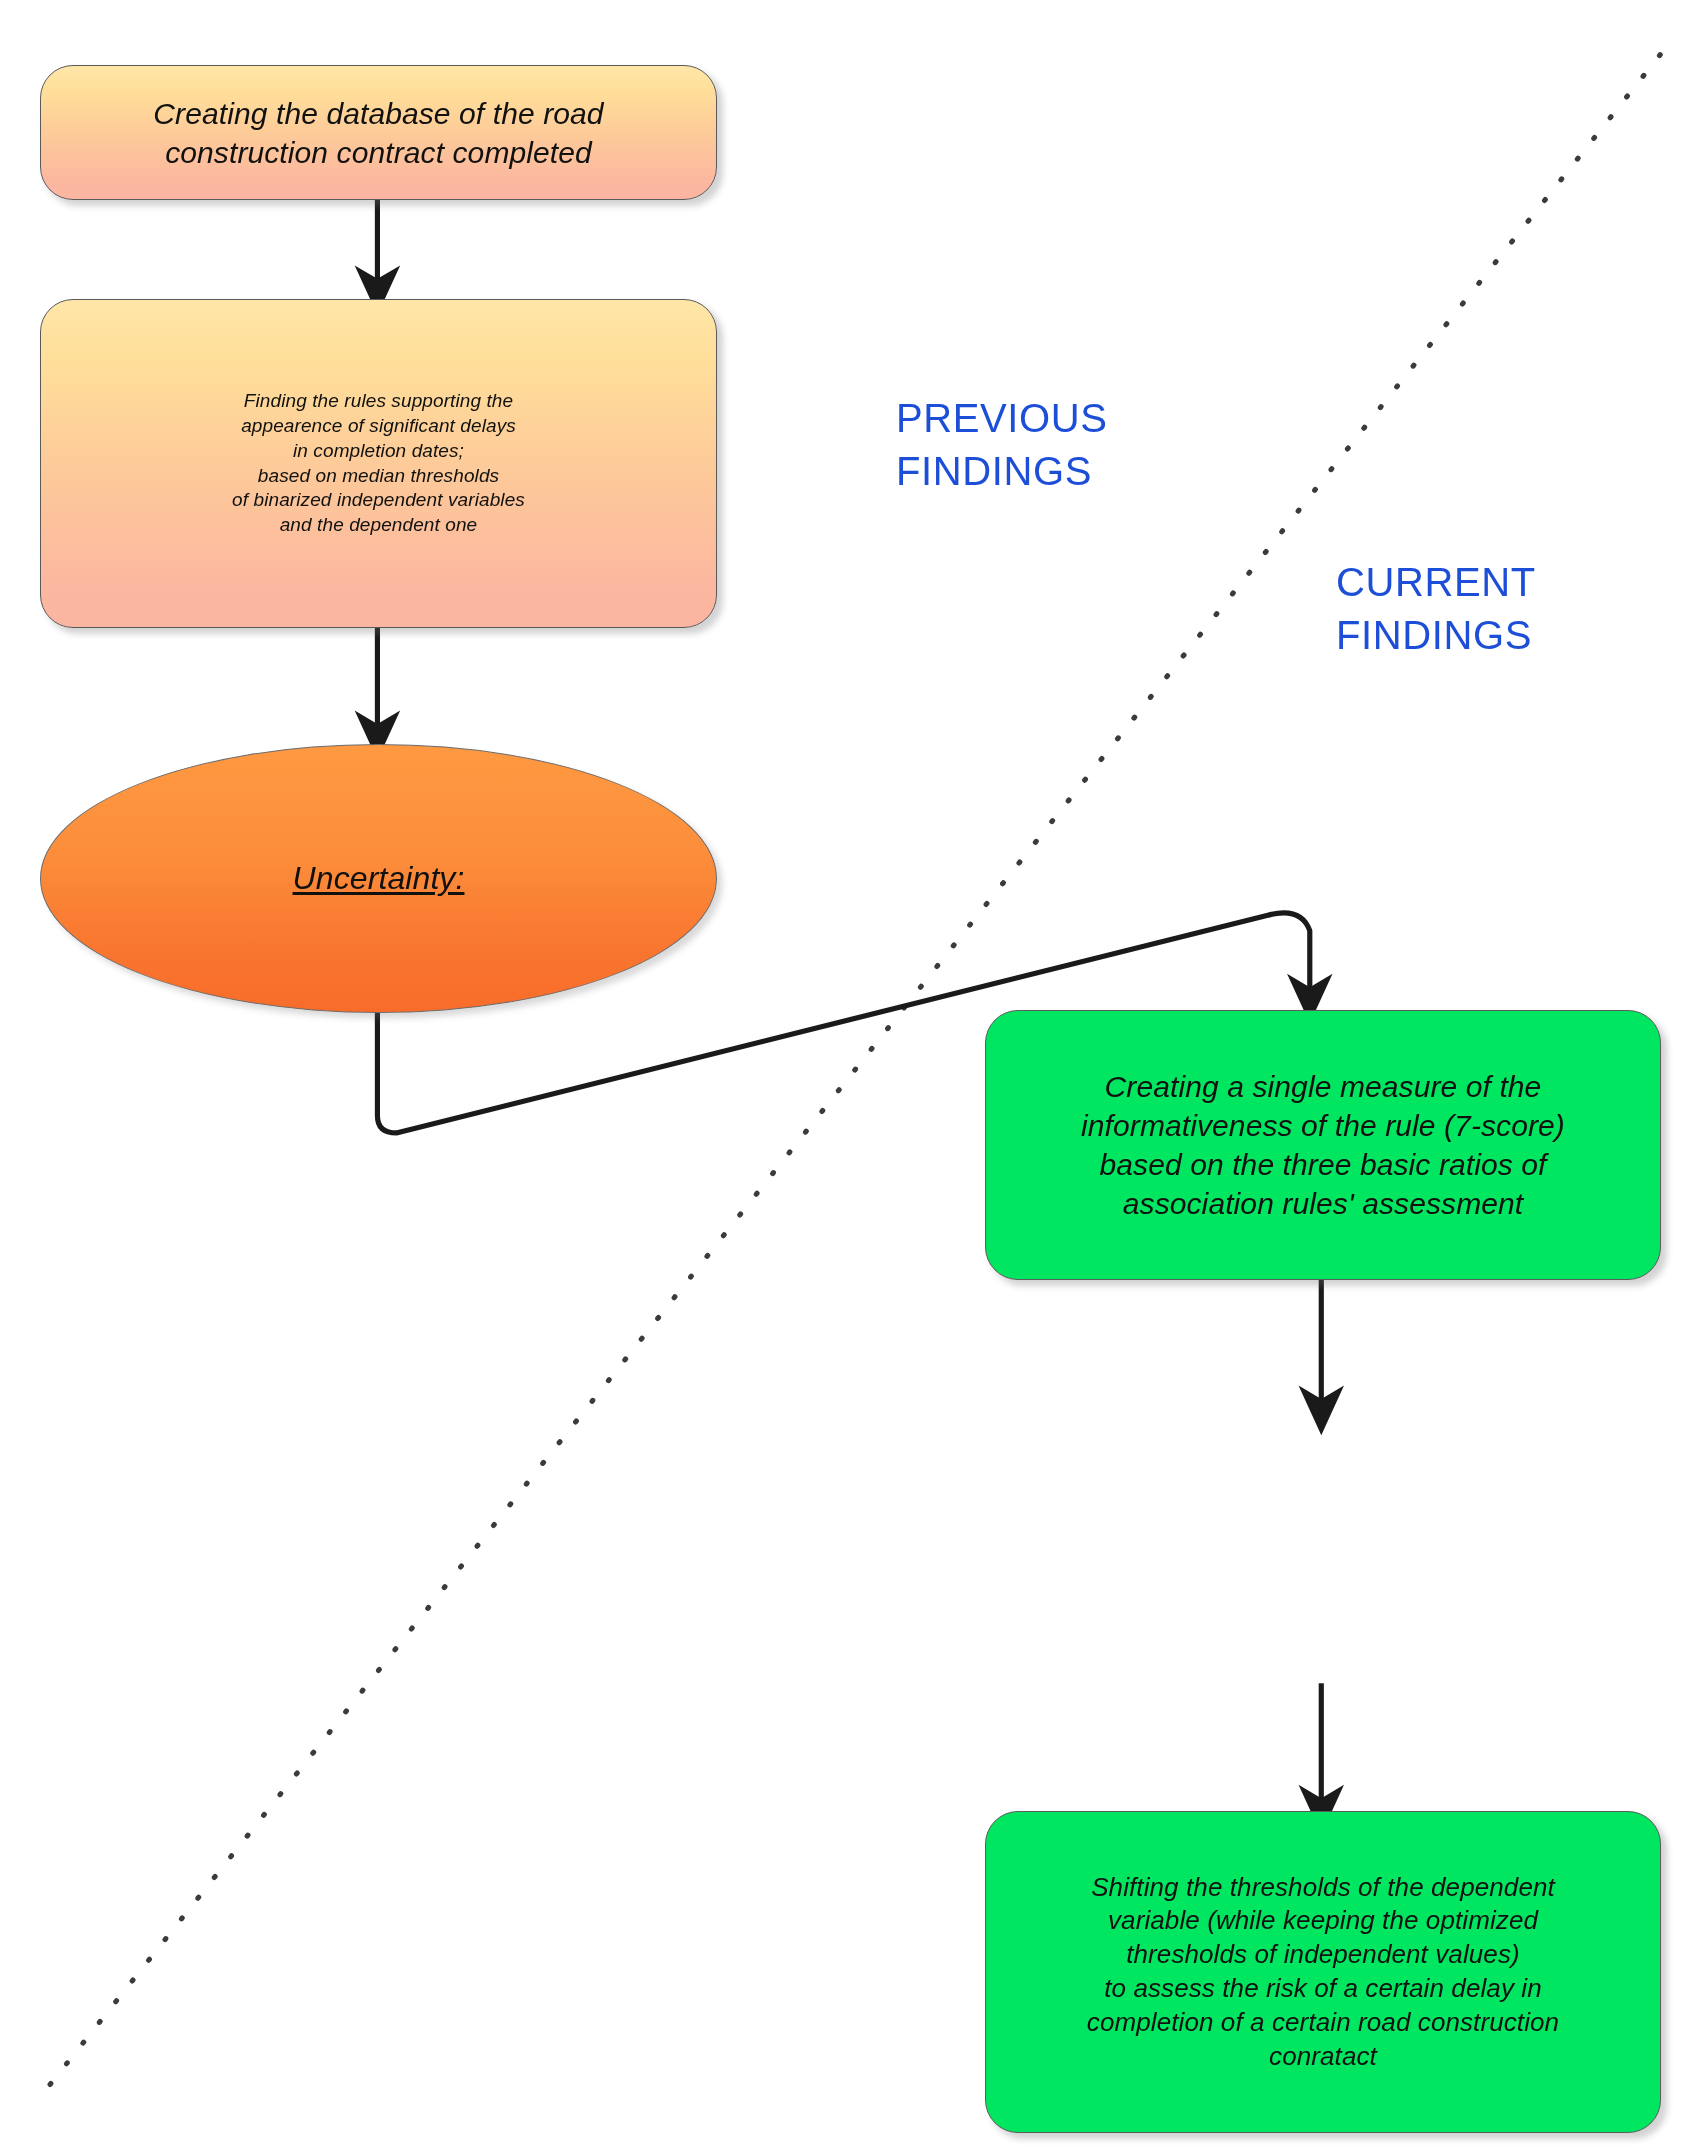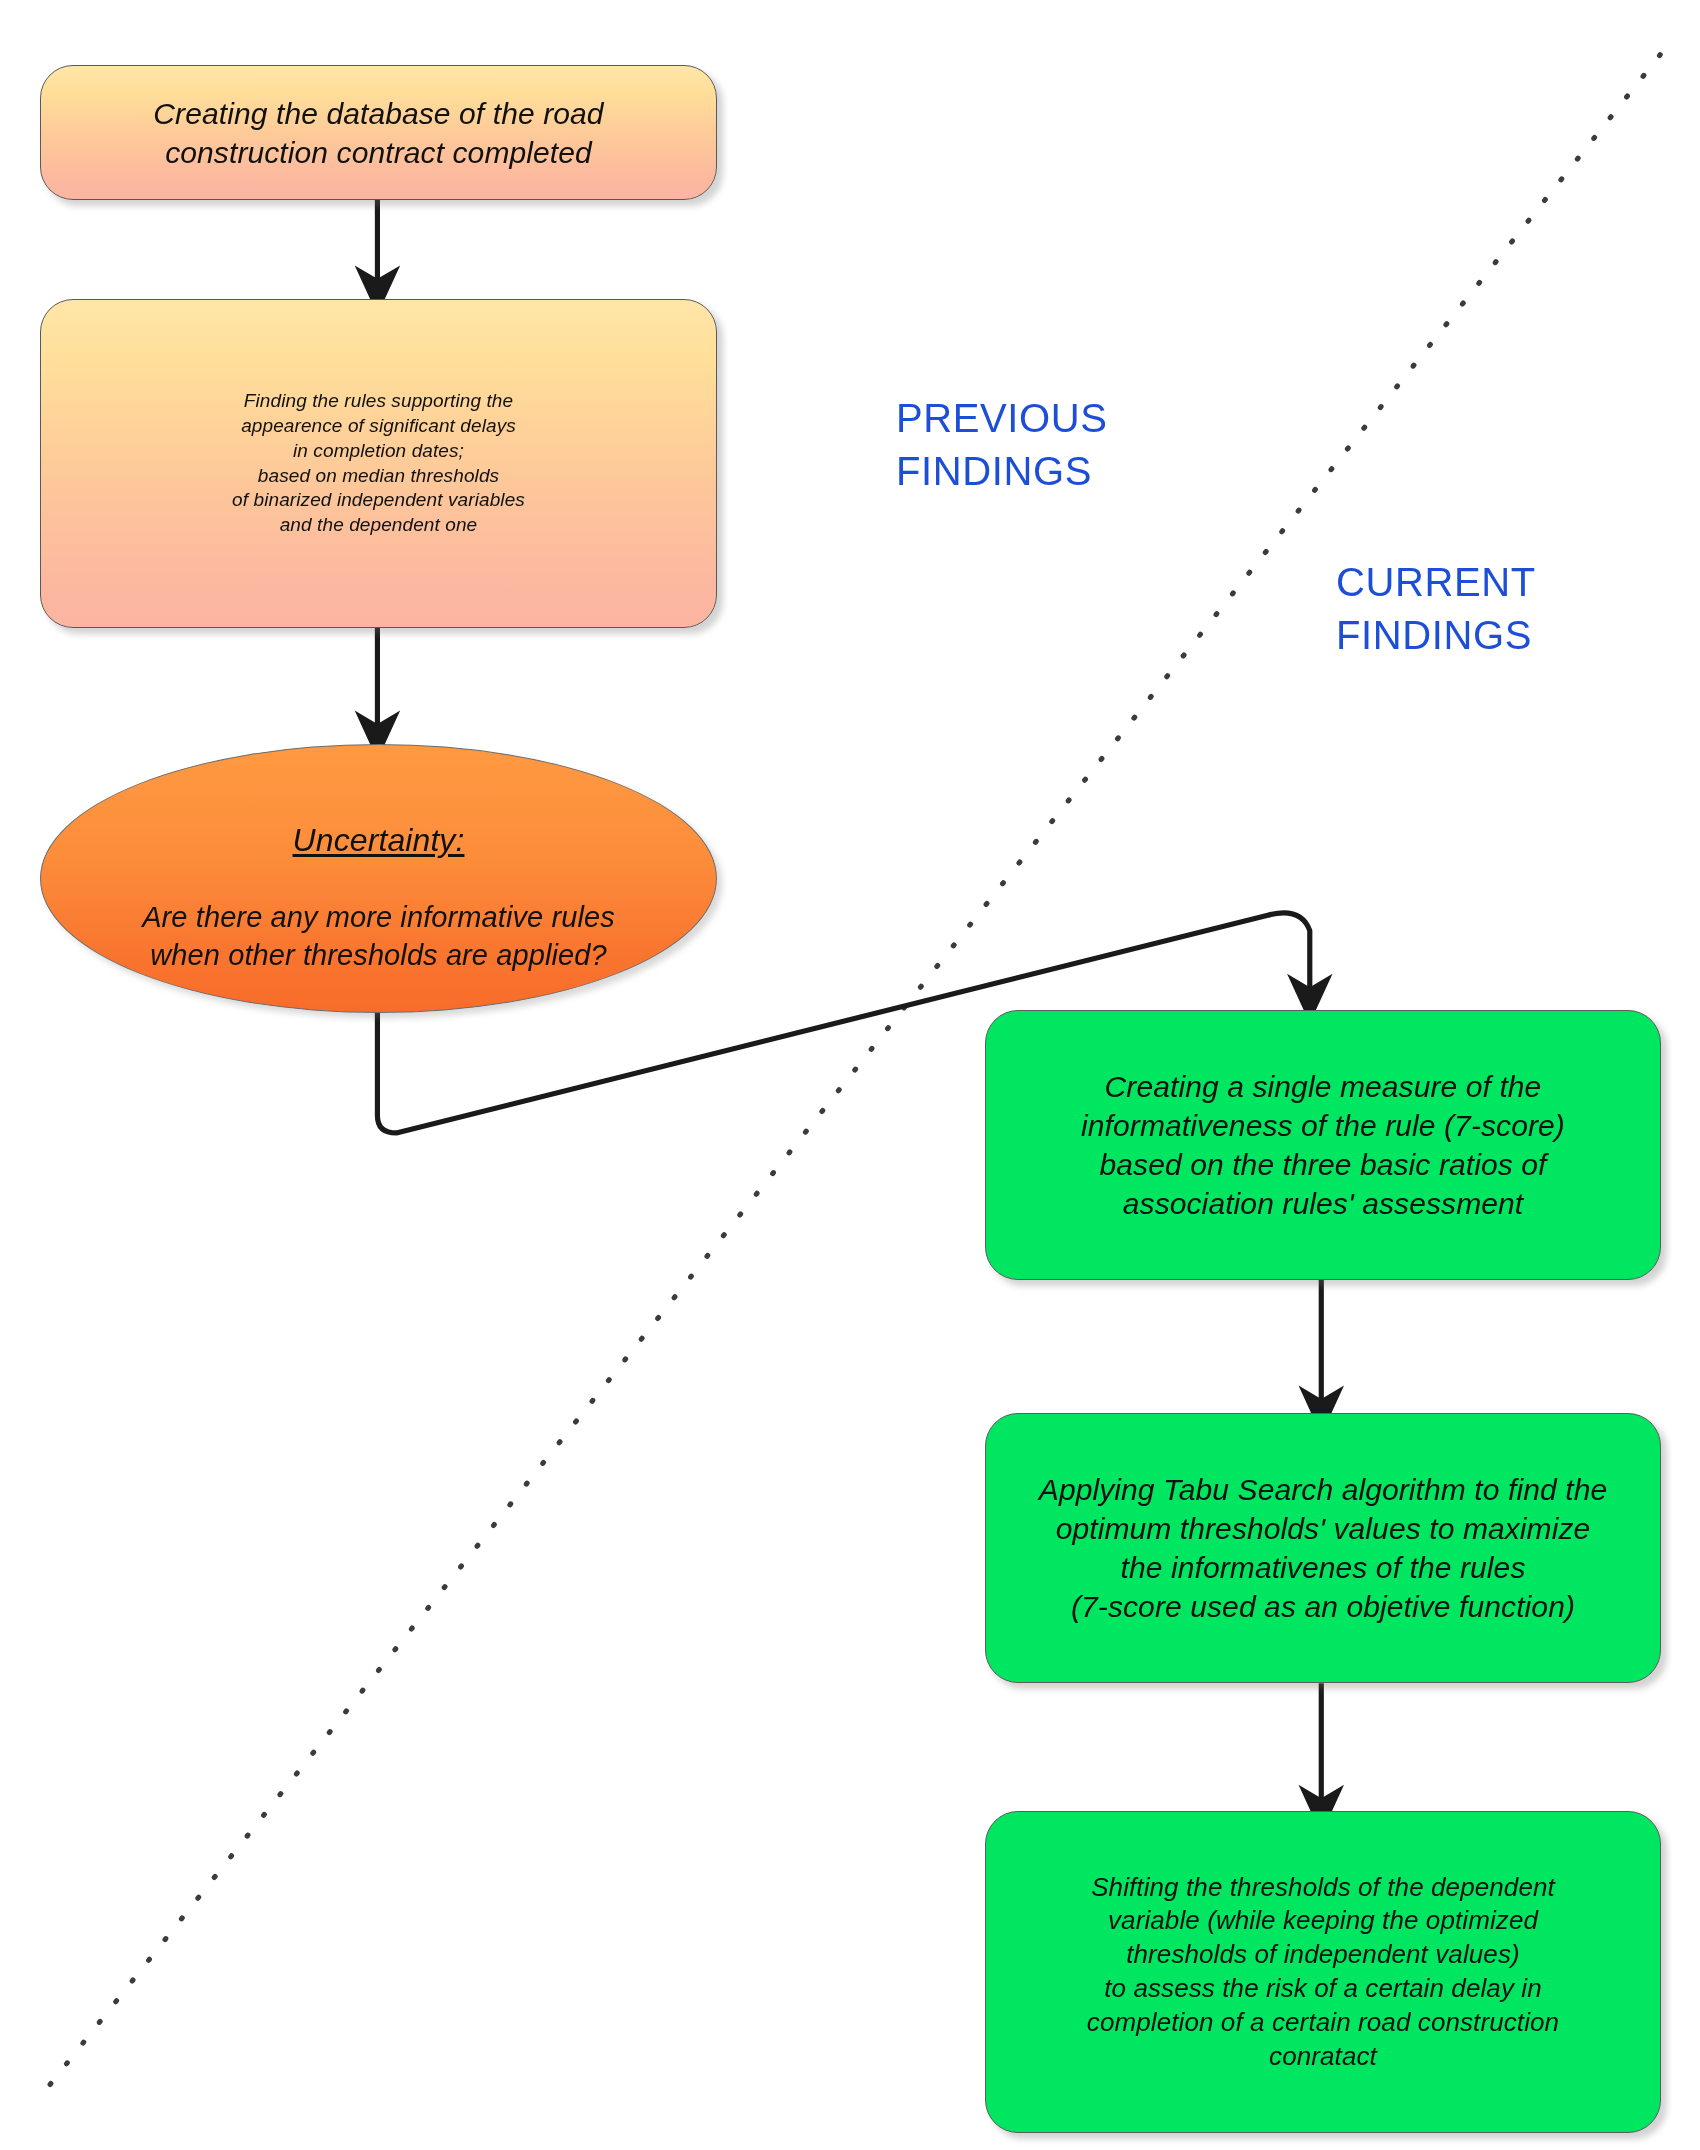--- a/index.html
+++ b/index.html
@@ -116,38 +116,30 @@
 appearence of significant delays
 in completion dates;
 based on median thresholds
 of binarized independent variables
 and the dependent one</span>
   </div>
 
   <div class="node ellipse" style="left:40px; top:744px; width:677px; height:269px; font-size:29px;justify-content:center;">
     <span class="txt">
       <span class="uline" style="font-size:32px;">Uncertainty:</span><br>
-      <span>Are there any more informative rules
-when other thresholds are applied?</span>
     </span>
   </div>
 
   <div class="node green-box" style="left:985px; top:1010px; width:676px; height:270px; font-size:30px;justify-content:flex-end;">
     <span class="txt">Creating a single measure of the
 informativeness of the rule (7-score)
 based on the three basic ratios of
 association rules' assessment</span>
   </div>
 
-  <div class="node green-box" style="left:985px; top:1413px; width:676px; height:270px; font-size:30px;">
-    <span class="txt">Applying Tabu Search algorithm to find the
-optimum thresholds' values to maximize
-the informativenes of the rules
-(7-score used as an objetive function)</span>
-  </div>
 
   <div class="node green-box" style="left:985px; top:1811px; width:676px; height:322px; font-size:26px;">
     <span class="txt">Shifting the thresholds of the dependent
 variable (while keeping the optimized
 thresholds of independent values)
 to assess the risk of a certain delay in
 completion of a certain road construction
 conratact</span>
   </div>
 

